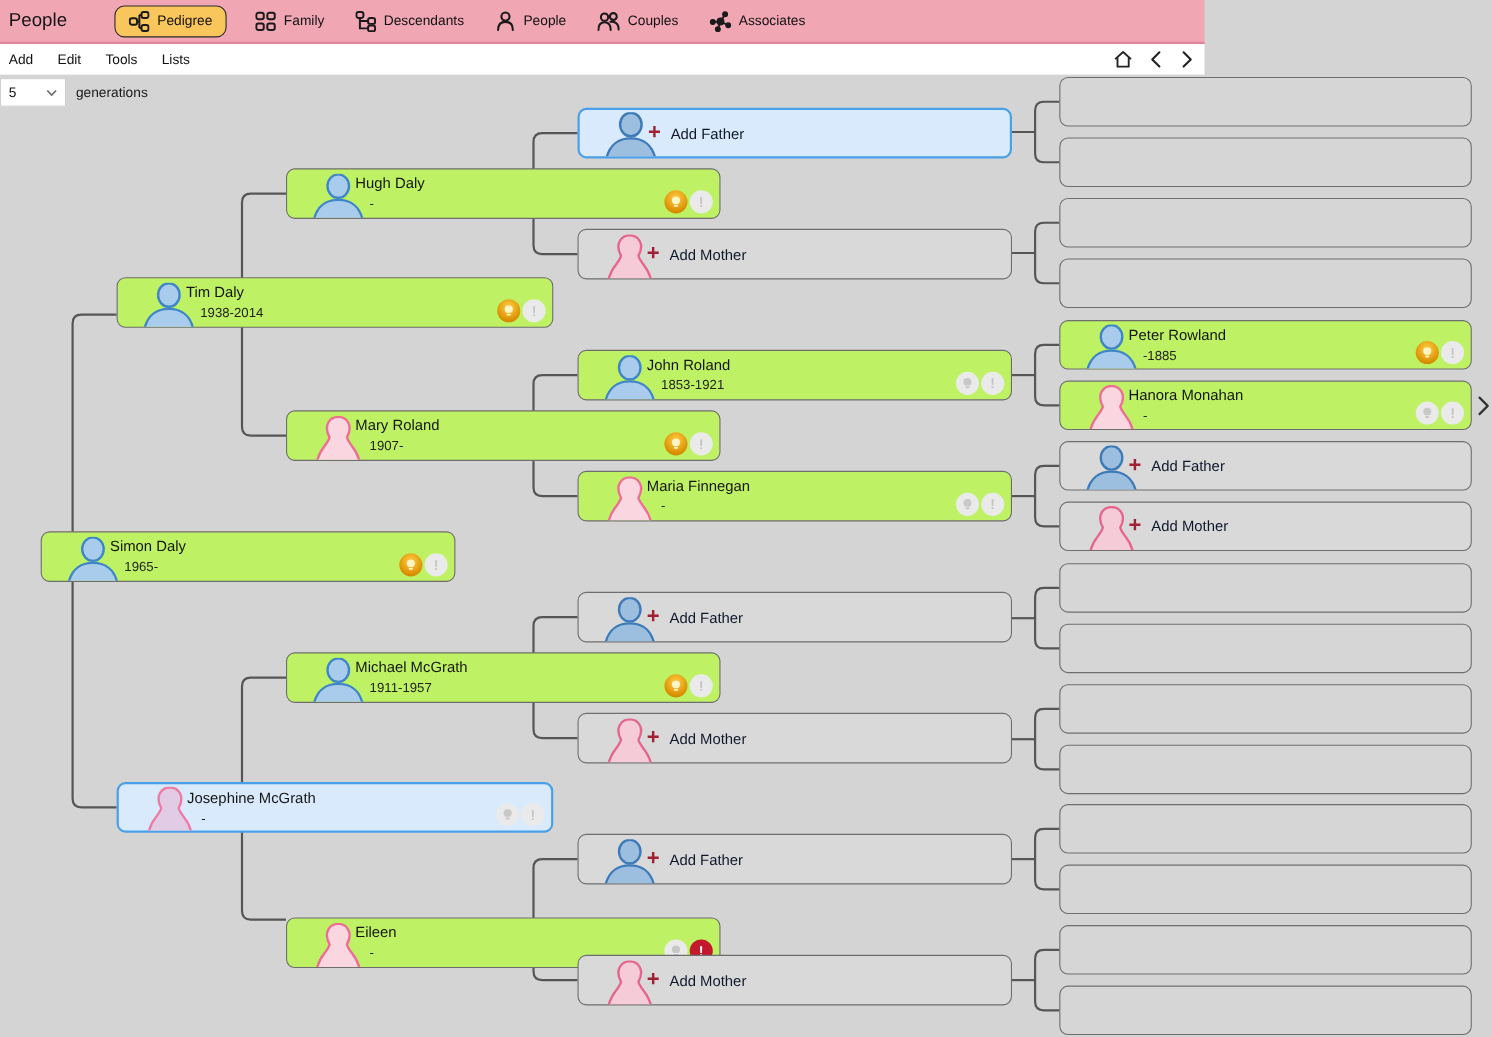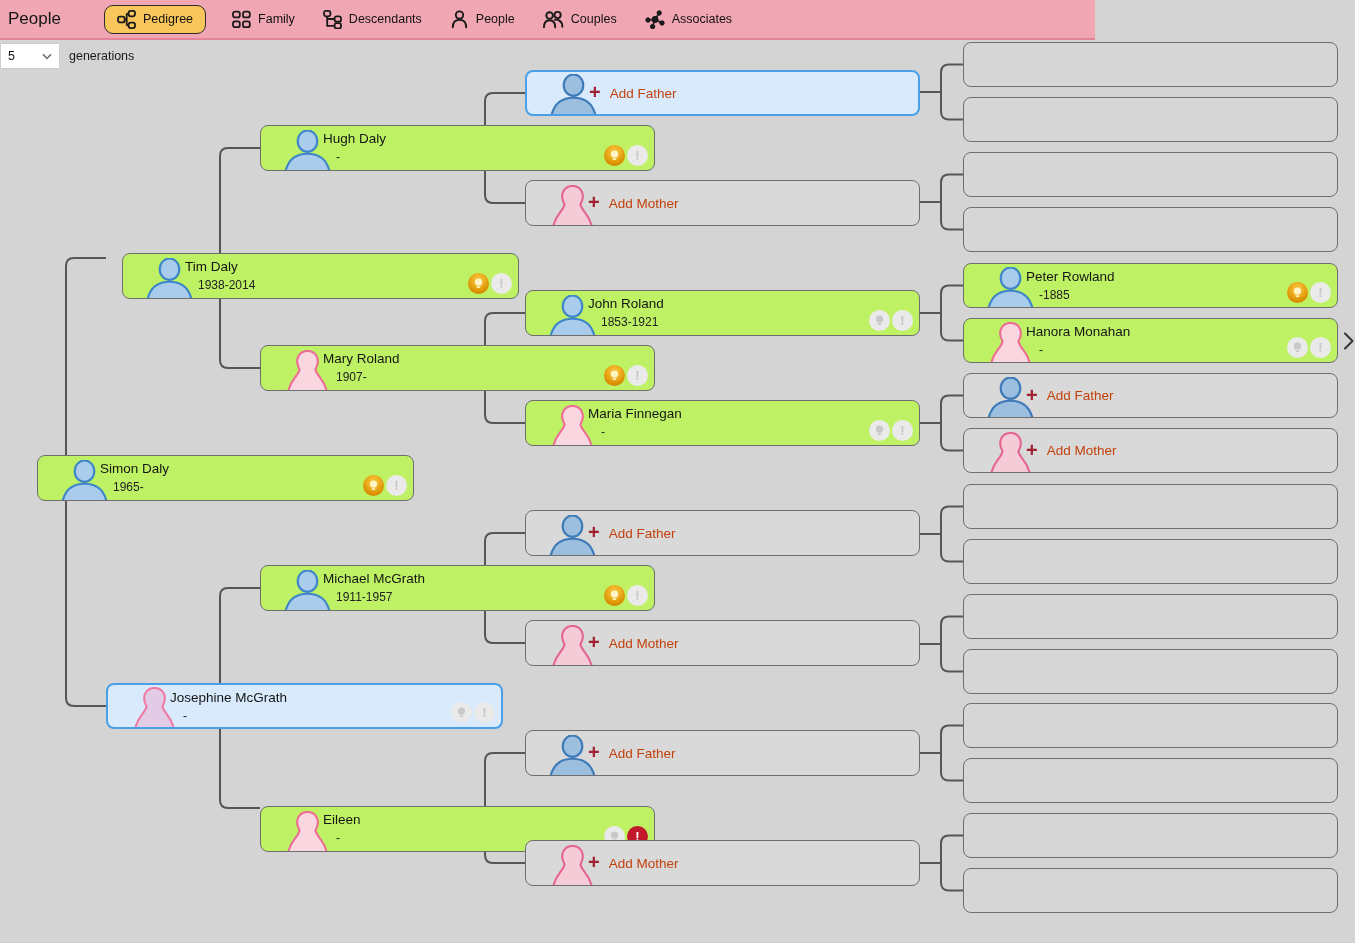--- a/index.html
+++ b/index.html
@@ -36,21 +36,21 @@
   .card{position:absolute;box-sizing:border-box;border:1.5px solid #6E6E6E;border-radius:8px;overflow:hidden;}
   .card.person{background:#bef264;}
   .card.add{background:#D9D9D9;}
   .card.empty{background:#D6D6D6;}
   .card.hl{background:#D8EAFB;border:2px solid #4AA0E8;}
   .sil{position:absolute;left:19px;bottom:-1px;width:55px;height:41px;}
   .pname{position:absolute;left:62px;top:5px;font-size:13.5px;color:#151515;white-space:nowrap;}
   .pdates{position:absolute;left:75px;top:24px;font-size:12px;color:#222;white-space:nowrap;}
   .addrow{position:absolute;left:62px;top:0;height:100%;display:flex;align-items:center;gap:9px;}
   .plus{color:#A02232;font-size:20px;font-weight:600;line-height:1;margin-top:-2px;}
-  .addlabel{font-size:13.5px;color:#c2410c;white-space:nowrap;}
+  .addlabel{font-size:13.5px;color:#0f172a;white-space:nowrap;}
 
   .chips{position:absolute;right:6px;bottom:4px;display:flex;gap:2px;}
   .chip{width:21px;height:21px;border-radius:50%;display:flex;align-items:center;justify-content:center;}
   .chip.hint-on{background:radial-gradient(circle at 50% 34%,#F7BE33 0 18%,#D98E00 70%,#C07C00 100%);}
   .chip.hint-off{background:#EAEAEA;}
   .chip.prob-on{background:#C21A2C;color:#fff;font-weight:700;font-size:13px;}
   .chip.prob-off{background:#EAEAEA;color:#C6C6C6;font-weight:700;font-size:13px;}
   .expander{position:absolute;z-index:4;}
 </style>
 </head>
@@ -130,20 +130,44 @@
             <circle cx="17" cy="13" r="2.2"></circle>
             <circle cx="7.6" cy="16.6" r="2.2"></circle>
           </svg>
         </span>
         <span>Associates</span>
       </div>
 
     </div>
   </div>
 
+  <div class="menubar">
+    <span class="menu-item">Add</span>
+    <span class="menu-item">Edit</span>
+    <span class="menu-item">Tools</span>
+    <span class="menu-item">Lists</span>
+    <span class="menubar-right">
+      <span class="navbtn">
+        <svg width="20" height="20" viewBox="0 0 20 20" fill="none" stroke="#222" stroke-width="1.7" stroke-linejoin="round">
+          <path d="M2.8 9.8 L10 3.3 L17.2 9.8"></path>
+          <path d="M4.9 8.2 V16.6 H15.1 V8.2"></path>
+        </svg>
+      </span>
+      <span class="navbtn">
+        <svg width="16" height="18" viewBox="0 0 16 18" fill="none" stroke="#222" stroke-width="1.9" stroke-linecap="round" stroke-linejoin="round">
+          <path d="M11 2.5 L4.5 9 L11 15.5"></path>
+        </svg>
+      </span>
+      <span class="navbtn">
+        <svg width="16" height="18" viewBox="0 0 16 18" fill="none" stroke="#222" stroke-width="1.9" stroke-linecap="round" stroke-linejoin="round">
+          <path d="M5 2.5 L11.5 9 L5 15.5"></path>
+        </svg>
+      </span>
+    </span>
+  </div>
 
   <div class="canvas" id="tree">
     <div class="genpick">
       <div class="gensel">
         <span>5</span>
         <svg width="10" height="7" viewBox="0 0 10 7" fill="none" stroke="#666" stroke-width="1.4">
             <path d="M1 1.2 L5 5.4 L9 1.2"></path>
           </svg>
       </div>
       <span class="genlabel">generations</span>
@@ -183,21 +207,21 @@
         <span class="chips">
           <span class="chip hint-on">
       <svg width="13" height="13" viewBox="0 0 13 13">
         <path d="M6.5 1.6 a3.7 3.7 0 0 1 3.7 3.7 c0 1.6 -1 2.3 -1.4 3.1 h-4.6 c-.4 -.8 -1.4 -1.5 -1.4 -3.1 A3.7 3.7 0 0 1 6.5 1.6 Z" fill="#FFF4C4"></path>
         <rect x="4.6" y="9.2" width="3.8" height="1.7" rx="0.8" fill="#FFF4C4"></rect>
       </svg>
           </span>
           <span class="chip prob-off">!</span>
         </span>
       </div>
-      <div class="card person" style="left: 106px; top: 213px; width: 397px; height: 46px; margin-left: 16px;">
+      <div class="card person" style="left: 106px; top: 184px; width: 397px; height: 46px;">
         <svg class="sil" viewBox="0 0 56 44">
           <ellipse cx="28" cy="12" rx="10.5" ry="11.5" fill="#A9CCEC" stroke="#3F86C8" stroke-width="2.3"></ellipse>
        <path d="M4 46 C7 31 17 25.5 28 25.5 C39 25.5 49 31 52 46 Z" fill="#A9CCEC" stroke="#3F86C8" stroke-width="2.3"></path>
         </svg>
         <div class="pname">Tim Daly</div>
         <div class="pdates">1938-2014</div>
         <span class="chips">
           <span class="chip hint-on">
       <svg width="13" height="13" viewBox="0 0 13 13">
         <path d="M6.5 1.6 a3.7 3.7 0 0 1 3.7 3.7 c0 1.6 -1 2.3 -1.4 3.1 h-4.6 c-.4 -.8 -1.4 -1.5 -1.4 -3.1 A3.7 3.7 0 0 1 6.5 1.6 Z" fill="#FFF4C4"></path>

